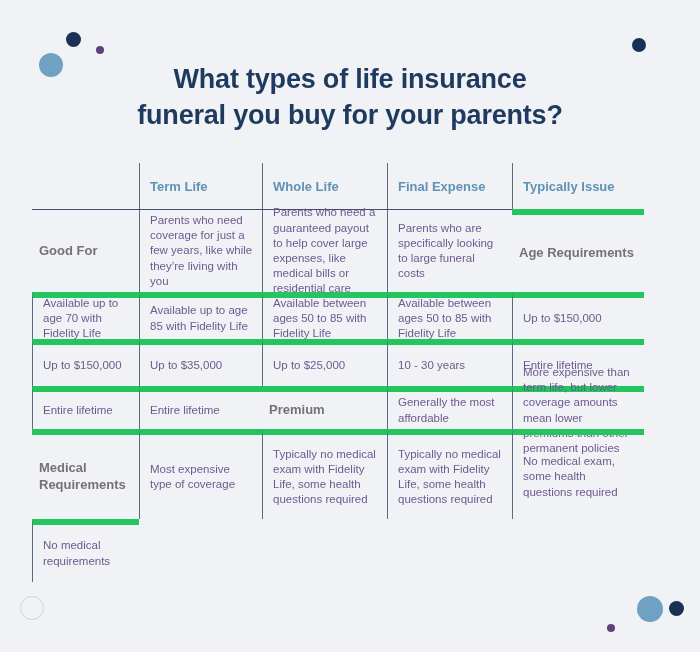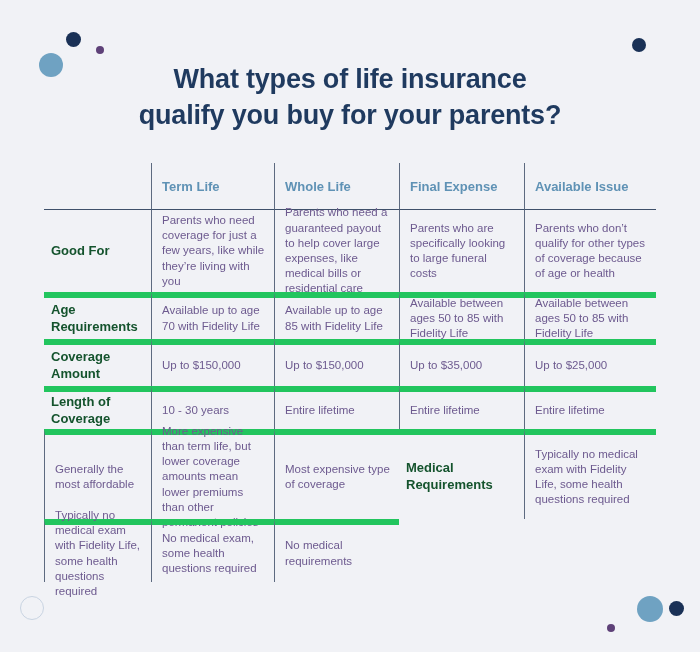--- a/index.html
+++ b/index.html
@@ -35,21 +35,21 @@
     text-align:center;
     font-size:27px;
     line-height:1.32;
     font-weight:800;
     letter-spacing:-0.2px;
     color:#1f3a5f;
   }
 
   .table{
     position:absolute;
-    left:44px;top:163px;
+    left:32px;top:163px;
     width:612px;
     display:grid;
     grid-template-columns:107px 123px 125px 125px 132px;
     grid-template-rows:46px 83px 47px 47px 43px 90px 63px;
   }
   .cell{
     display:flex;
     align-items:center;
     box-sizing:border-box;
     padding:6px 8px 6px 10px;
@@ -60,21 +60,21 @@
   .corner{padding-left:7px;}
   .colhead{
     font-weight:700;
     font-size:13px;
     color:#5f92b5;
   }
   .rowlabel{
     font-weight:700;
     font-size:13px;
     line-height:1.3;
-    color:#14532d;
+    color:#737373;
     padding-left:7px;
   }
   .cellval{
     font-size:11.5px;
     line-height:1.32;
     color:#6d5a8f;
   }
 </style>
 </head>
 <body>
@@ -85,59 +85,57 @@
   <span class="dot dot-purple" id="d2"></span>
   <span class="dot dot-blue" id="d3"></span>
   <span class="dot dot-navy" id="d4"></span>
   <span class="dot dot-hollow" id="d5"></span>
   <span class="dot dot-blue" id="d6"></span>
   <span class="dot dot-navy" id="d7"></span>
   <span class="dot dot-purple" id="d8"></span>
 
   <h1 class="title">
     <span>What types of life insurance</span><br>
-    <span>qualify you buy for your parents?</span>
+    <span>funeral you buy for your parents?</span>
   </h1>
 
   <div class="table">
 
     <div class="cell corner"></div>
     <div class="cell vline colhead">Term Life</div>
     <div class="cell vline colhead">Whole Life</div>
     <div class="cell vline colhead">Final Expense</div>
-    <div class="cell vline colhead">Available Issue</div>
+    <div class="cell vline colhead">Typically Issue</div>
 
     <div class="cell hline-strong rowlabel">Good For</div>
     <div class="cell hline-strong vline cellval">Parents who need coverage for just a few years, like while they’re living with you</div>
     <div class="cell hline-strong vline cellval">Parents who need a guaranteed payout to help cover large expenses, like medical bills or residential care</div>
     <div class="cell hline-strong vline cellval">Parents who are specifically looking to large funeral costs</div>
-    <div class="cell hline-strong vline cellval">Parents who don’t qualify for other types of coverage because of age or health</div>
 
     <div class="cell hline rowlabel">Age Requirements</div>
     <div class="cell hline vline cellval">Available up to age 70 with Fidelity Life</div>
     <div class="cell hline vline cellval">Available up to age 85 with Fidelity Life</div>
     <div class="cell hline vline cellval">Available between ages 50 to 85 with Fidelity Life</div>
     <div class="cell hline vline cellval">Available between ages 50 to 85 with Fidelity Life</div>
 
-    <div class="cell hline rowlabel">Coverage Amount</div>
     <div class="cell hline vline cellval">Up to $150,000</div>
     <div class="cell hline vline cellval">Up to $150,000</div>
     <div class="cell hline vline cellval">Up to $35,000</div>
     <div class="cell hline vline cellval">Up to $25,000</div>
 
-    <div class="cell hline rowlabel">Length of Coverage</div>
     <div class="cell hline vline cellval">10 - 30 years</div>
     <div class="cell hline vline cellval">Entire lifetime</div>
     <div class="cell hline vline cellval">Entire lifetime</div>
     <div class="cell hline vline cellval">Entire lifetime</div>
 
+    <div class="cell hline rowlabel">Premium</div>
     <div class="cell hline vline cellval">Generally the most affordable</div>
     <div class="cell hline vline cellval">More expensive than term life, but lower coverage amounts mean lower premiums than other permanent policies</div>
+    <div class="cell hline rowlabel">Medical Requirements</div>
+
     <div class="cell hline vline cellval">Most expensive type of coverage</div>
-
-    <div class="cell hline rowlabel">Medical Requirements</div>
     <div class="cell hline vline cellval">Typically no medical exam with Fidelity Life, some health questions required</div>
     <div class="cell hline vline cellval">Typically no medical exam with Fidelity Life, some health questions required</div>
     <div class="cell hline vline cellval">No medical exam, some health questions required</div>
     <div class="cell hline vline cellval">No medical requirements</div>
 
   </div>
 </div>
 
 </body></html>

